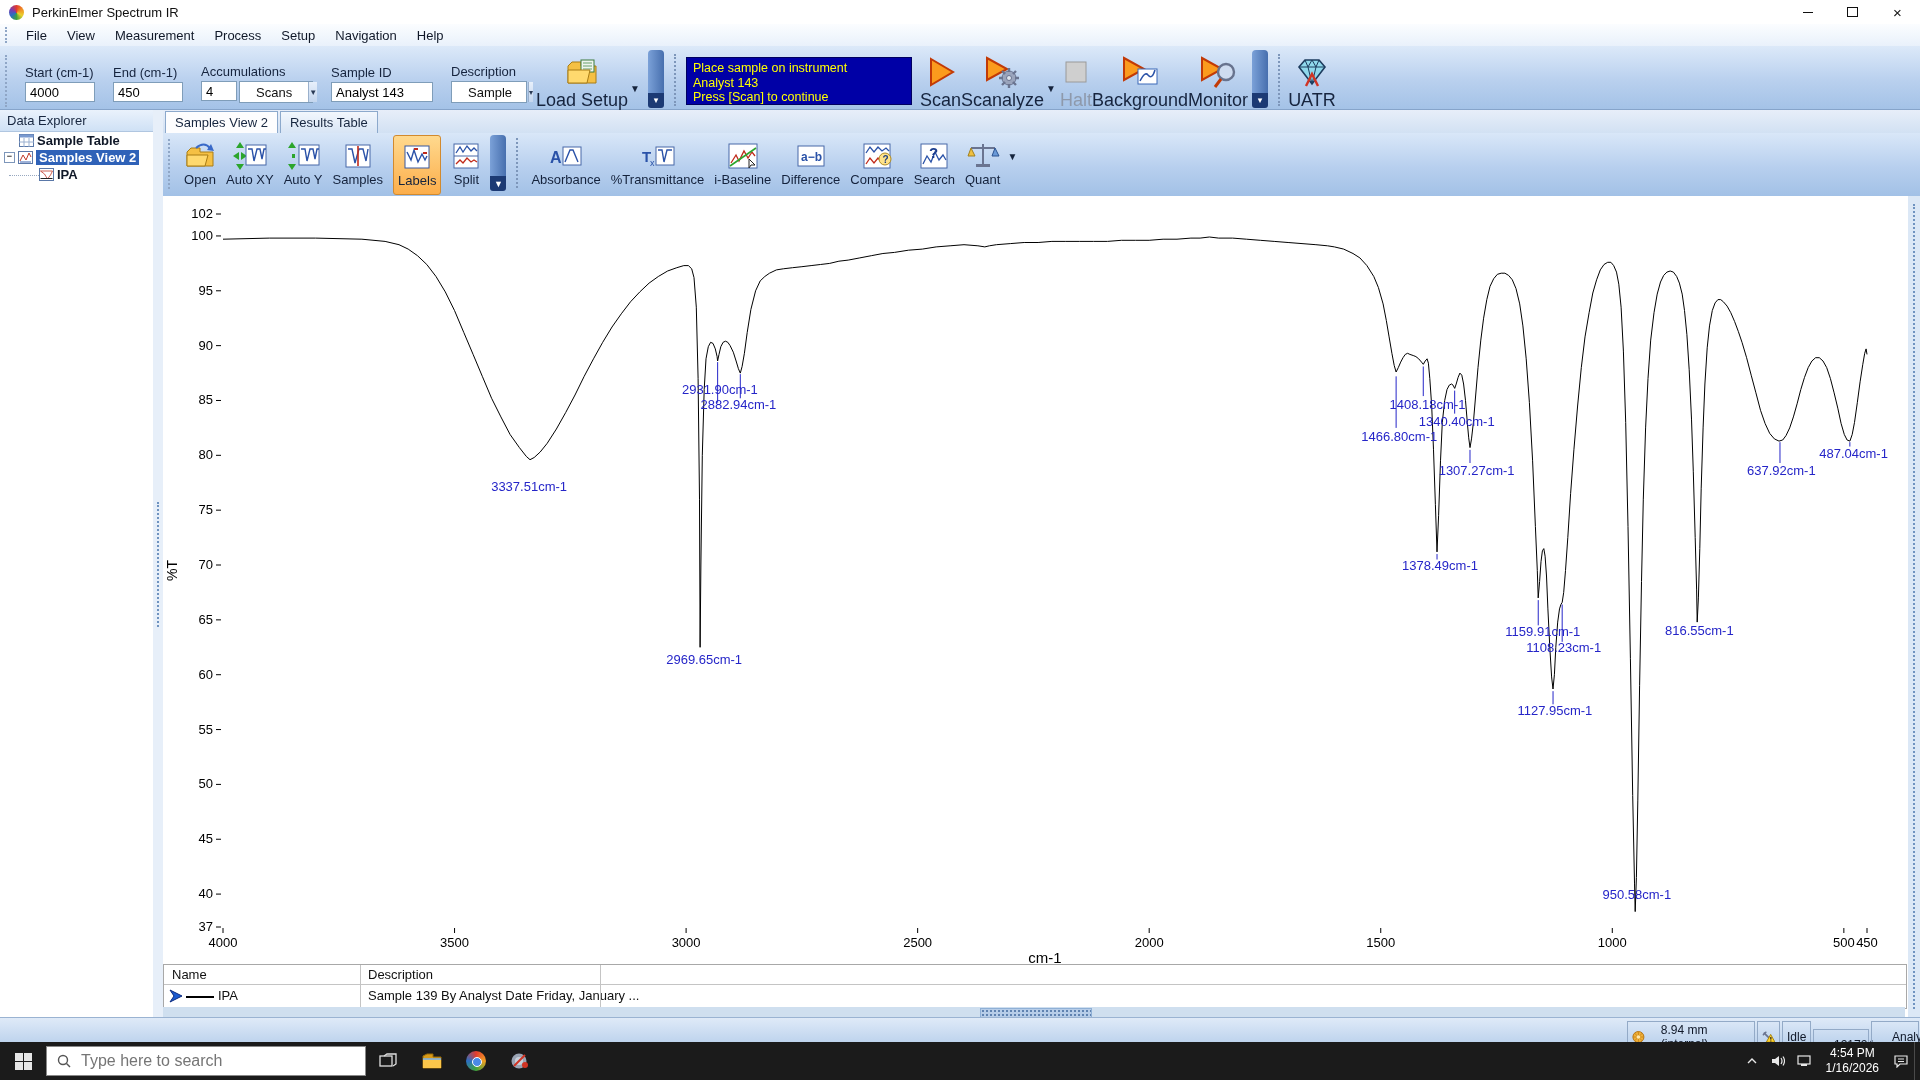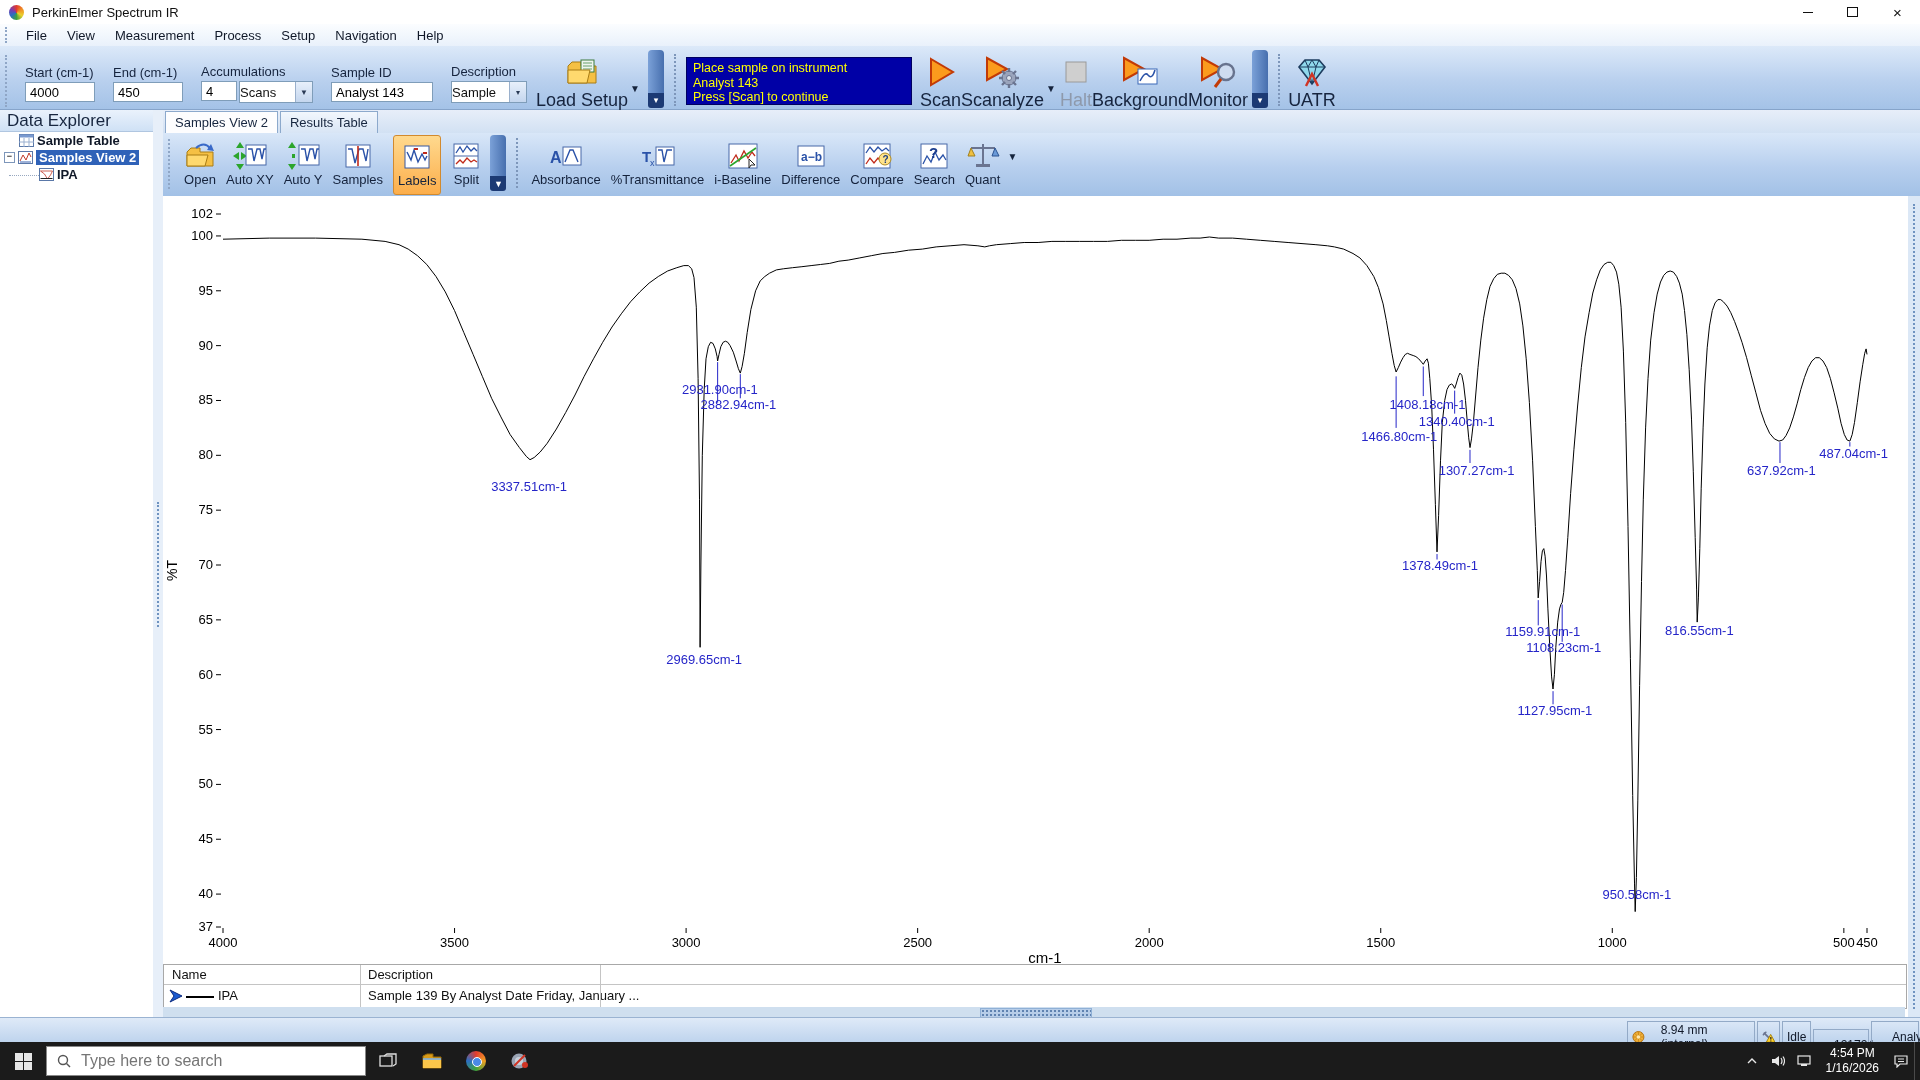--- a/index.html
+++ b/index.html
@@ -25,39 +25,39 @@
   .menubar .mitem{padding:2px 10px;}
 
   
   .ribbon{left:0;top:46px;width:1920px;height:63px;
           background:linear-gradient(#dcE9f9,#b9d0ee 55%,#a4c2e7);border-bottom:1px solid #86a4ca;
           display:flex;align-items:center;}
   .rfield{margin:12px 9px 0 9px;}
   .rfield .flabel{font-size:13px;color:#16243e;margin-bottom:2px;white-space:nowrap;}
   .rfield input{height:20px;border:1px solid #7f9db9;font-size:13px;font-family:inherit;padding:0 4px;width:100%;box-sizing:border-box;background:#fff;}
   .combo{height:20px;border:1px solid #7f9db9;background:#fff;display:flex;align-items:center;font-size:13px;}
-  .combo .ctext{padding:0 0;flex:1;}
+  .combo .ctext{padding:0 16px;flex:1;}
   .combo .carrow{width:16px;height:100%;background:linear-gradient(#e8f0fb,#c4d6ee);border-left:1px solid #9ab0cc;
                  display:flex;align-items:center;justify-content:center;font-size:8px;color:#2a3a55;}
   .rbtn{display:flex;flex-direction:column;align-items:center;margin-top:9px;font-size:18px;color:#16243e;}
   .rbtn .ric{height:36px;display:flex;align-items:center;justify-content:center;}
   .dimtext{color:#8e99ab;}
   .vdiv{width:16px;height:58px;margin:2px 4px 0 4px;display:flex;flex-direction:column;}
   .vdiv .bar{flex:1;border-radius:4px 4px 0 0;background:linear-gradient(90deg,#7ba1d8,#476fae);}
   .vdiv .chev{height:15px;background:#1c3a74;border-radius:0 0 3px 3px;color:#fff;font-size:9px;
               display:flex;align-items:center;justify-content:center;}
   .dotsep{width:2px;height:52px;border-left:2px dotted #7d96ba;margin:5px 6px 0 6px;}
   .msgbox{width:212px;height:40px;background:#0000a6;border:1px solid #000060;color:#ffff00;
           font-size:12.5px;line-height:14.5px;padding:3px 6px;margin:7px 8px 0 2px;white-space:nowrap;overflow:hidden;}
   .droparrow{font-size:10px;color:#15233c;margin:22px 4px 0 2px;}
 
   
   .explorer{left:0;top:110px;width:153px;height:907px;background:#ffffff;border-right:1px solid #b4c6de;}
   .exhead{height:21px;background:linear-gradient(#eaf2fc,#cfe1f5);border-bottom:1px solid #b0c6e0;
-          font-size:17px;color:#17263f;display:flex;align-items:center;padding-left:7px;}
+          font-size:13px;color:#17263f;display:flex;align-items:center;padding-left:7px;}
   .tree{font-size:13px;color:#101828;font-weight:bold;}
   .trow{height:17px;display:flex;align-items:center;white-space:nowrap;}
   .trow .tic{width:15px;height:13px;margin-right:3px;flex:none;}
   .texp{width:9px;height:9px;border:1px solid #7d96ba;background:#fff;font-size:9px;line-height:7px;
         text-align:center;margin:0 3px 0 4px;color:#333;}
   .tsel{background:#2f62b8;color:#fff;padding:0 3px;}
 
   .vsplit-left{left:153px;top:110px;width:10px;height:907px;background:#e7eff9;}
   .vsplit-left .dots{position:absolute;left:4px;top:392px;height:125px;border-left:2px dotted #6f93c0;}
   .vsplit-right{left:1908px;top:196px;width:12px;height:821px;background:#dce8f6;}

